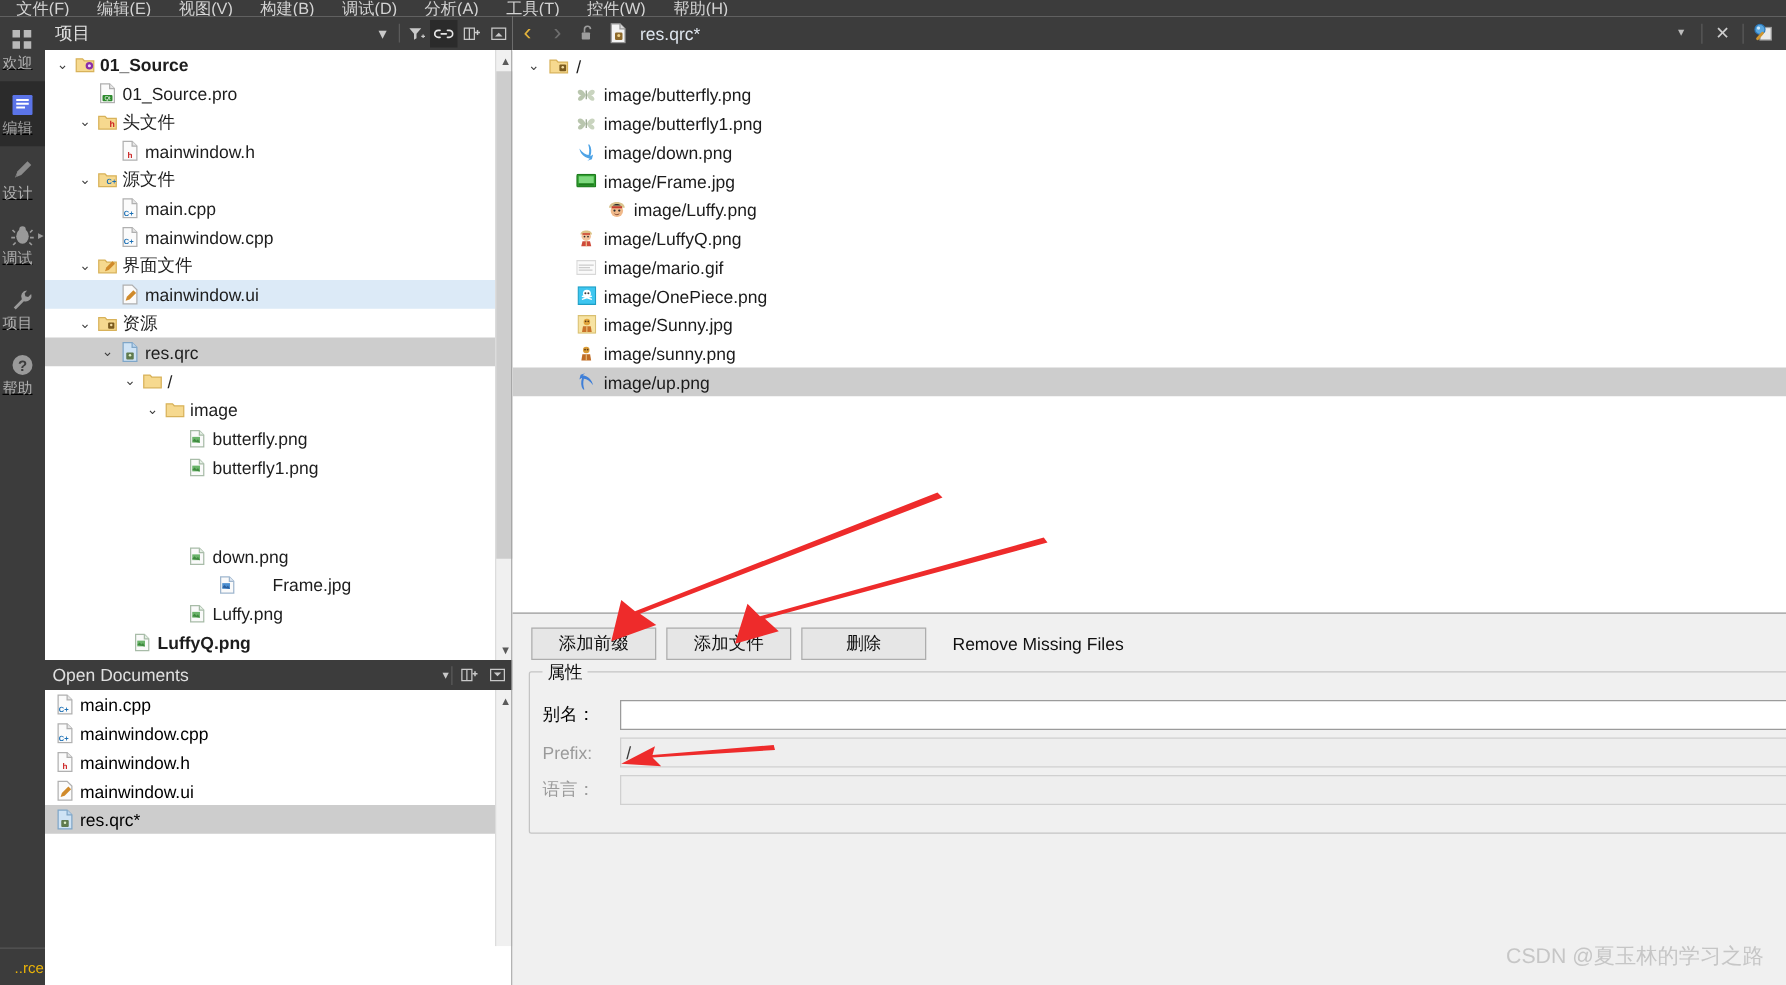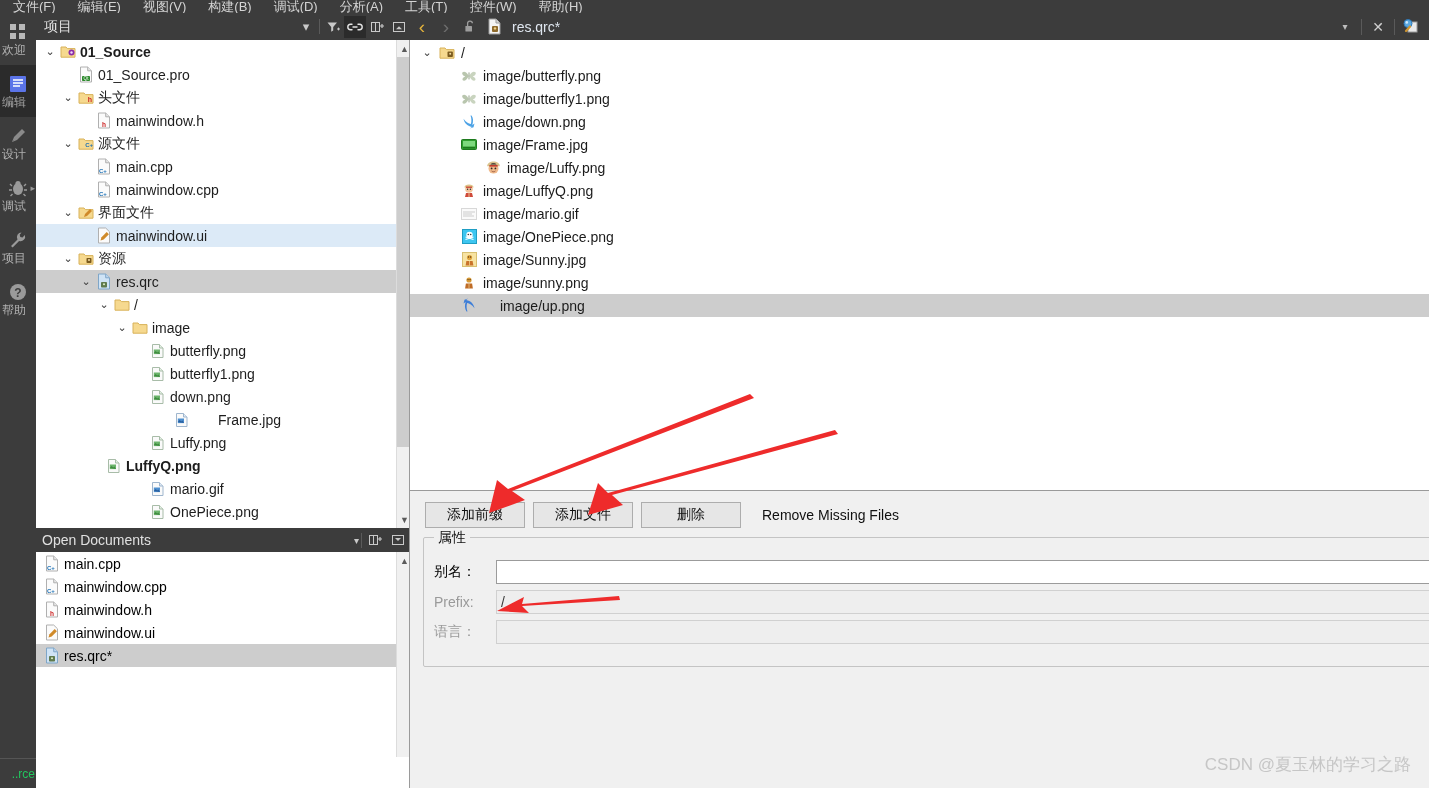--- a/index.html
+++ b/index.html
@@ -24,34 +24,35 @@
     padding-left:2px;
     box-sizing:border-box;
   }
   .menubar .mi{padding:0 11px;line-height:13px;white-space:nowrap;cursor:default;}
 
   
   .modebar{
     position:absolute;left:0;top:13px;width:36px;height:775px;
     background:#3c3c3c;
     overflow:hidden;
+    text-decoration:underline;
   }
   .modeitem{
     position:relative;width:36px;height:52px;
     display:flex;flex-direction:column;align-items:center;justify-content:center;
     color:#b0b0b0;font-size:12px;cursor:default;
   }
   .modeitem.active{background:#2b2b2b;color:#a3a3a3;}
   .modeitem .mi-ico{height:22px;display:flex;align-items:center;justify-content:center;margin-bottom:1px;}
   .modeitem .mi-lab{font-size:12px;line-height:13px;margin-left:-8px;white-space:nowrap;}
   .modeitem .arrow{position:absolute;right:1px;top:14px;color:#9a9a9a;font-size:9px;}
   .mode-bottom{
     position:absolute;left:0;bottom:0;width:36px;height:30px;
     background:#3c3c3c;border-top:1px solid #555;
-    color:#22c55e;font-size:12px;
+    color:#eab308;font-size:12px;
     display:flex;align-items:center;justify-content:flex-end;
     padding-right:1px;box-sizing:border-box;
   }
 
   
   .navheader{
     position:absolute;left:36px;top:13px;width:374px;height:27px;
     background:#3c3c3c;color:#e0e0e0;
     display:flex;align-items:center;
     box-sizing:border-box;
@@ -112,21 +113,21 @@
   .odrow.sel{background:#cdcdcd;}
   .odrow .ico{width:20px;flex:0 0 20px;display:flex;align-items:center;justify-content:center;}
   .odrow .lab{padding-left:2px;}
 
   
   .reslist{
     position:absolute;left:410px;top:40px;width:1019px;height:450px;
     background:#fff;overflow:hidden;border-top:1px solid #fff;
   }
   .rrow{height:23px;display:flex;align-items:center;font-size:14px;color:#1b1b1b;cursor:default;box-sizing:border-box;}
-  .rrow.sel{background:#cdcdcd;gap:17px;}
+  .rrow.sel{background:#cdcdcd;}
   .rrow .chev{width:18px;flex:0 0 18px;display:flex;align-items:center;justify-content:center;color:#3c3c3c;font-size:11px;}
   .rrow .ico{width:22px;flex:0 0 22px;display:flex;align-items:center;justify-content:center;}
   .rrow .lab{padding-left:3px;}
 
   .respanel{
     position:absolute;left:410px;top:490px;width:1019px;height:298px;
     background:#f0f0f0;border-top:1px solid #9a9a9a;box-sizing:border-box;
   }
   .btnrow{position:absolute;left:15px;top:11px;display:flex;align-items:center;}
   .qbtn{
@@ -471,21 +472,21 @@
         <span class="ico">
           <svg width="14" height="16" viewBox="0 0 14 16">
             <path d="M1.5 1.5h7l3.5 3.5v9.5h-10.5z" fill="#fafafa" stroke="#a8bca8"></path>
             <path d="M8.5 1.5v3.5h3.5" fill="#e3efe3" stroke="#a8bca8"></path>
             <rect x="2.8" y="6.5" width="6.2" height="4.6" fill="#6bb46b"></rect>
             <path d="M2.8 10l1.8-2 1.6 1.6 1.2-1.2 1.6 2.7z" fill="#3f8a3f"></path>
           </svg>
         </span>
         <span class="lab">butterfly1.png</span>
       </div>
-      <div class="row" style="padding-left: 96px;">
+      <div class="row" style="padding-left: 96px; margin-top: 48px;">
         <span class="chev"></span>
         <span class="ico">
           <svg width="14" height="16" viewBox="0 0 14 16">
             <path d="M1.5 1.5h7l3.5 3.5v9.5h-10.5z" fill="#fafafa" stroke="#a8bca8"></path>
             <path d="M8.5 1.5v3.5h3.5" fill="#e3efe3" stroke="#a8bca8"></path>
             <rect x="2.8" y="6.5" width="6.2" height="4.6" fill="#6bb46b"></rect>
             <path d="M2.8 10l1.8-2 1.6 1.6 1.2-1.2 1.6 2.7z" fill="#3f8a3f"></path>
           </svg>
         </span>
         <span class="lab">down.png</span>

